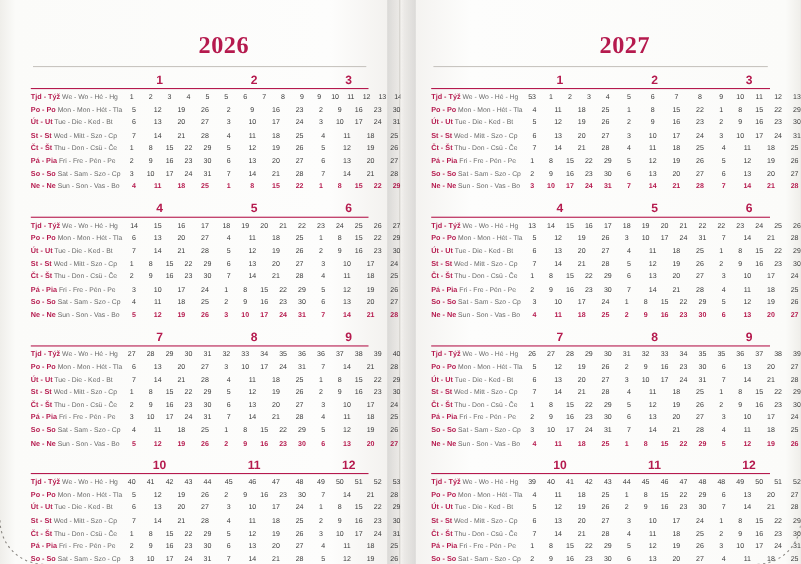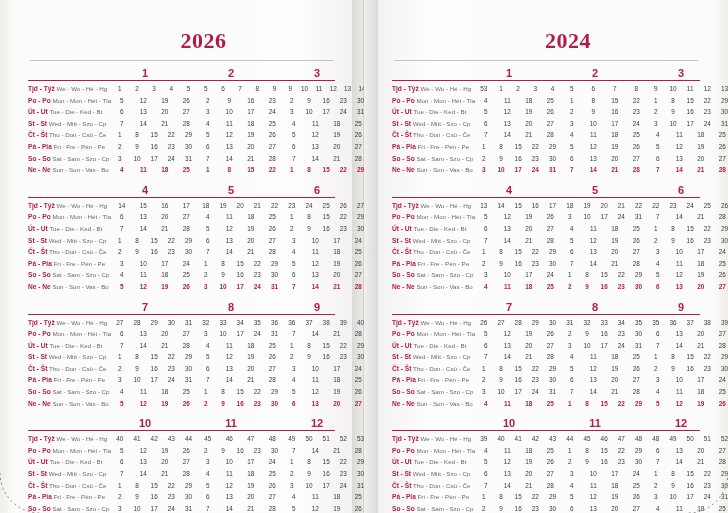--- a/index.html
+++ b/index.html
@@ -841,21 +841,21 @@
             </div>
           </div>
         </div>
       </div>
     <svg class="corner left" viewBox="0 0 46 46">
       <path d="M0 6 A40 40 0 0 0 40 46" fill="none" stroke="#8a8782" stroke-width="1" stroke-dasharray="2 3"></path>
     </svg>
   </div>
 
   <div class="page right">
-    <div class="year">2024</div>
+    <div class="year">2027</div>
     <div class="year-rule"></div>
     <div class="quarters" id="right-quarters">
         <div class="qblock">
           <div class="mhead">
             <div class="mnum">1</div>
             <div class="mnum">2</div>
             <div class="mnum">3</div>
           </div>
           <div class="mline"></div>
           <div class="grid">

